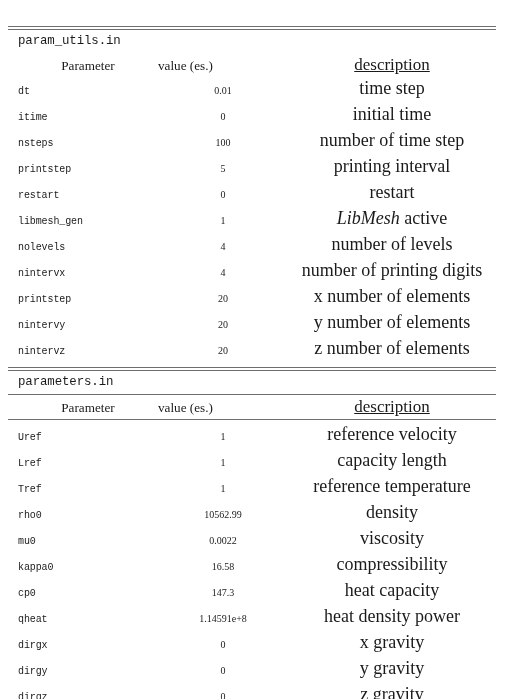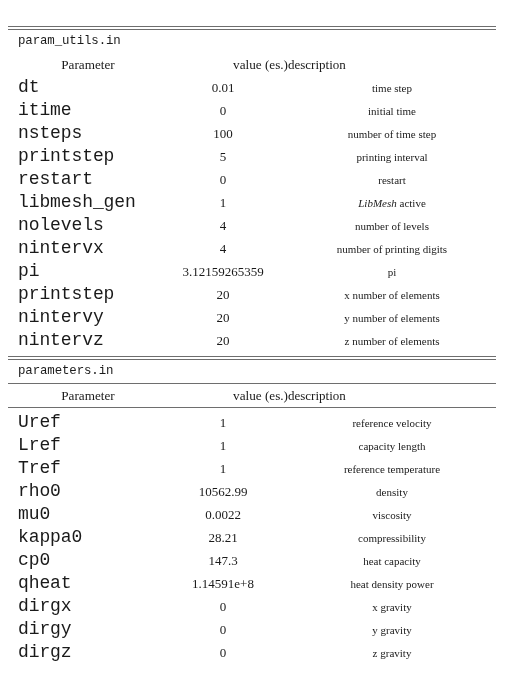--- a/index.html
+++ b/index.html
@@ -79,54 +79,55 @@
     height: 23px;
     line-height: 23px;
   }
   tr.headrow td {
     height: 23px;
     line-height: 23px;
   }
 
   .tt {
     font-family: "Liberation Mono", "DejaVu Sans Mono", monospace;
-    font-size: 18px;
+    font-size: 10px;
     letter-spacing: -0.1px;
     padding-left: 10px;
     display: block;
     text-align: left;
     white-space: pre;
   }
   .cap .tt { font-size: 12.4px; }
   .val {
     display: block;
     text-align: center;
-    font-size: 13px;
+    font-size: 10px;
   }
   .desc {
     display: block;
     text-align: center;
-    font-size: 11px;
+    font-size: 18px;
     font-family: Liberation Serif, serif;
   }
   .head-param {
     display: block;
     text-align: center;
     padding-left: 10px;
     font-size: 13.2px;
   }
   .head-value {
     display: block;
-    text-align: right;
+    text-align: left;
     font-size: 13.2px;
   }
   .head-desc {
     display: block;
-    text-align: left;
-    font-size: 13px;
+    text-align: center;
+    font-size: 17px;
+    text-decoration: underline;
   }
   .it { font-style: italic; }
 </style>
 </head>
 <body>
 
 <div class="page">
   <div class="tables">
 
     <div>
@@ -238,31 +239,20 @@
               </td>
             <td>
                 <span class="val">4</span>
               </td>
             <td>
                 <span class="desc">number of printing digits</span>
               </td>
           </tr>
           <tr class="datarow">
             <td>
-                <span class="tt">pi</span>
-              </td>
-            <td>
-                <span class="val">3.12159265359</span>
-              </td>
-            <td>
-                <span class="desc">pi</span>
-              </td>
-          </tr>
-          <tr class="datarow">
-            <td>
                 <span class="tt">printstep</span>
               </td>
             <td>
                 <span class="val">20</span>
               </td>
             <td>
                 <span class="desc">x number of elements</span>
               </td>
           </tr>
           <tr class="datarow">
@@ -391,21 +381,21 @@
               </td>
             <td>
                 <span class="desc">viscosity</span>
               </td>
           </tr>
           <tr class="datarow">
             <td>
                 <span class="tt">kappa0</span>
               </td>
             <td>
-                <span class="val">28.21</span>
+                <span class="val">16.58</span>
               </td>
             <td>
                 <span class="desc">compressibility</span>
               </td>
           </tr>
           <tr class="datarow">
             <td>
                 <span class="tt">cp0</span>
               </td>
             <td>

